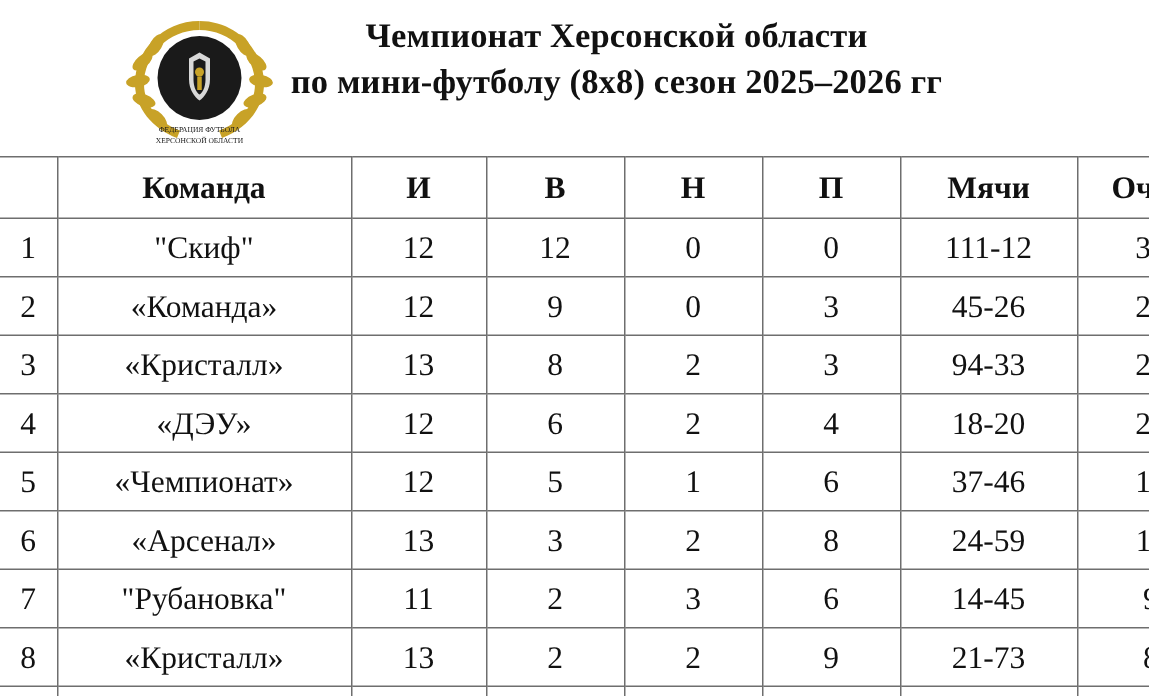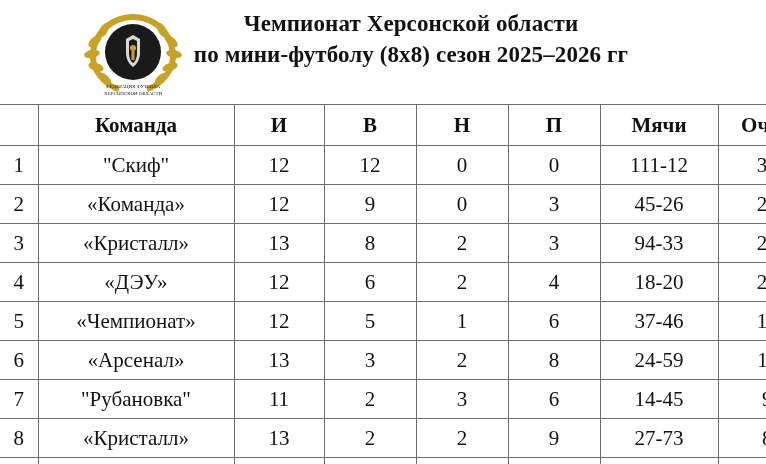--- a/index.html
+++ b/index.html
@@ -242,21 +242,21 @@
         <td>14-45</td>
         <td>9</td>
       </tr>
       <tr>
         <td class="rank-cell">8</td>
         <td class="team-cell">«Кристалл»</td>
         <td>13</td>
         <td>2</td>
         <td>2</td>
         <td>9</td>
-        <td>27-73</td>
+        <td>21-73</td>
         <td>8</td>
       </tr>
       <tr>
         <td class="rank-cell">9</td>
         <td class="team-cell">«Алмаз»</td>
         <td>12</td>
         <td>2</td>
         <td>0</td>
         <td>10</td>
         <td>29-65</td>

